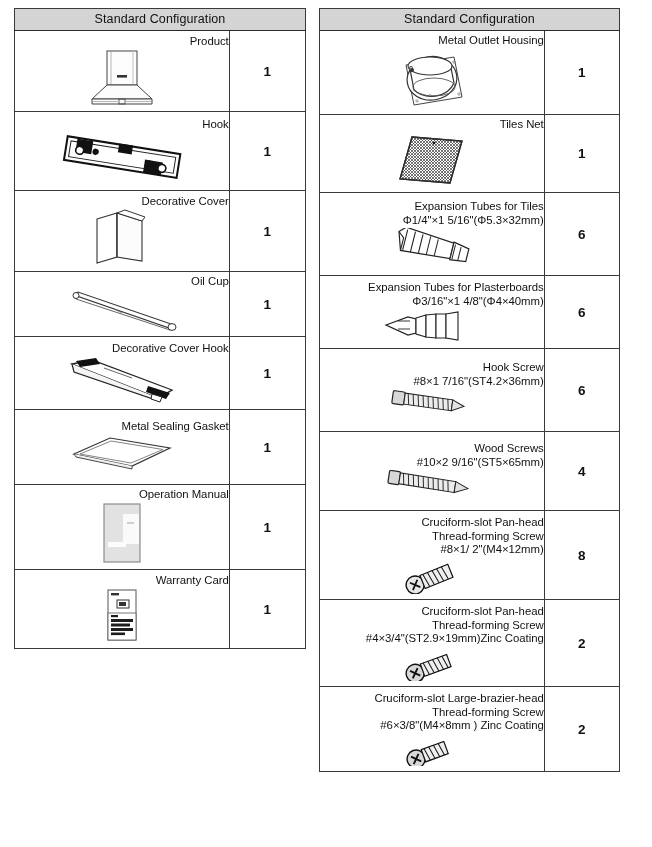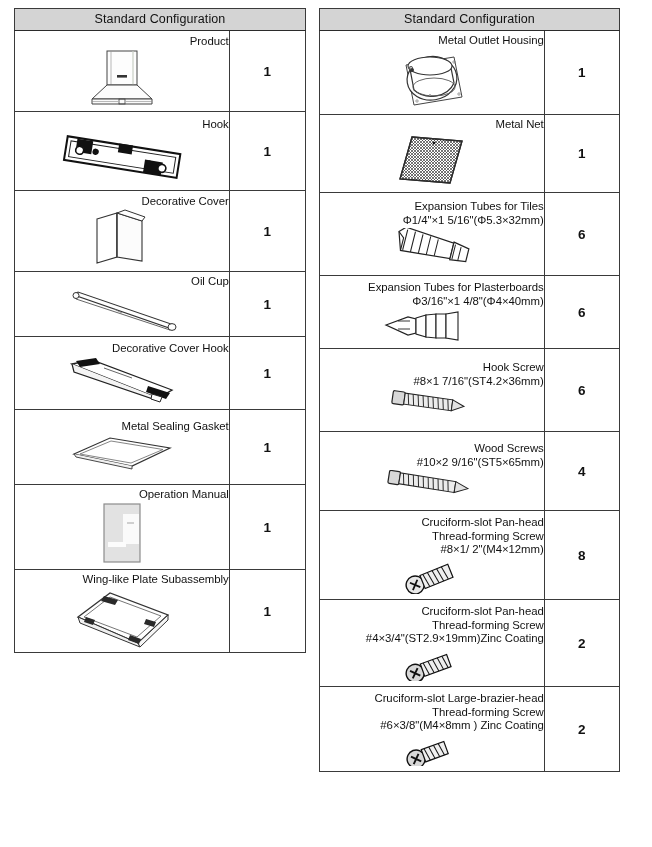--- a/index.html
+++ b/index.html
@@ -214,39 +214,43 @@
                   <rect x="10" y="2" width="36" height="58" fill="#e2e2e2" stroke="#8c8c8c" stroke-width="1.2"></rect>
                   <rect x="29" y="12" width="16" height="30" fill="#fafafa"></rect>
                   <rect x="14" y="40" width="18" height="5" fill="#fcfcfc"></rect>
                   <rect x="33" y="20" width="7" height="2" fill="#cfcfcf"></rect>
                 </svg>
               </span>
             </td>
             <td class="qty-cell">1</td>
           </tr>
 
-
-          <tr>
-            <td class="item-cell" style="height:82px">
-              <div class="label">Wing-like Plate Subassembly</div>
-              <span class="art">
-                <svg width="120" height="62" viewBox="0 0 120 62">
-                  <path d="M16 30 L48 6 L106 28 L76 56 Z" fill="#fff" stroke="#333" stroke-width="1.3"></path>
-                  <path d="M22 30 L48 10 L99 29 L75 50 Z" fill="none" stroke="#666" stroke-width="0.9"></path>
-                  <path d="M16 30 L18 36 L78 60 L76 56 Z" fill="#efefef" stroke="#333" stroke-width="1"></path>
-                  <path d="M76 56 L106 28 L106 33 L78 60 Z" fill="#f6f6f6" stroke="#333" stroke-width="1"></path>
-                  <path d="M42 9 L56 13 L53 18 L39 14 Z" fill="#2a2a2a"></path>
-                  <path d="M24 30 L33 33 L31 38 L22 35 Z" fill="#2a2a2a"></path>
-                  <path d="M84 32 L94 35 L92 40 L82 37 Z" fill="#2a2a2a"></path>
-                  <path d="M68 48 L79 52 L77 57 L66 53 Z" fill="#2a2a2a"></path>
-                </svg>
-              </span>
-            </td>
-            <td class="qty-cell">1</td>
-          </tr>
+          <tr>
+            <td class="item-cell" style="height:78px">
+              <div class="label">Warranty Card</div>
+              <span class="art">
+                <svg width="44" height="56" viewBox="0 0 44 56">
+                  <rect x="8" y="2" width="28" height="50" fill="#fff" stroke="#555" stroke-width="1"></rect>
+                  <rect x="11" y="5" width="8" height="2.4" fill="#333"></rect>
+                  <rect x="17" y="12" width="12" height="8" fill="#fff" stroke="#333" stroke-width="1"></rect>
+                  <path d="M19 14 L26 14 L26 18 L19 18 Z" fill="#333"></path>
+                  <rect x="8" y="25" width="28" height="27" fill="#fff" stroke="#555" stroke-width="0.8"></rect>
+                  <g fill="#1c1c1c">
+                    <rect x="11" y="27" width="7" height="2.2"></rect>
+                    <rect x="11" y="31" width="22" height="3"></rect>
+                    <rect x="11" y="35.5" width="19" height="3"></rect>
+                    <rect x="11" y="40" width="22" height="3"></rect>
+                    <rect x="11" y="44.5" width="14" height="2.6"></rect>
+                  </g>
+                </svg>
+              </span>
+            </td>
+            <td class="qty-cell">1</td>
+          </tr>
+
 
         </tbody>
       </table>
     </div>
 
     <div class="col-spacer"></div>
 
     <div class="col-right">
       <table class="parts">
         <colgroup>
@@ -276,21 +280,21 @@
                   <circle cx="33" cy="52" r="1.2" fill="none" stroke="#777" stroke-width="0.7"></circle>
                   <circle cx="46" cy="46" r="1" fill="#999"></circle>
                 </svg>
               </span>
             </td>
             <td class="qty-cell">1</td>
           </tr>
 
           <tr>
             <td class="item-cell" style="height:77px">
-              <div class="label">Metal Net</div>
+              <div class="label">Tiles Net</div>
               <span class="art">
                 <svg width="76" height="56" viewBox="0 0 76 56">
                   <defs>
                     <pattern id="mesh" width="3" height="3" patternUnits="userSpaceOnUse">
                       <path d="M0 0 L3 3 M3 0 L0 3" stroke="#3a3a3a" stroke-width="0.7"></path>
                     </pattern>
                   </defs>
                   <path d="M18 4 L68 8 L56 50 L6 46 Z" fill="url(#mesh)" stroke="#2c2c2c" stroke-width="1.3"></path>
                   <path d="M18 4 L68 8 L56 50 L6 46 Z" fill="none" stroke="#2c2c2c" stroke-width="1.3"></path>
                   <circle cx="40" cy="10" r="1.3" fill="#111"></circle>

